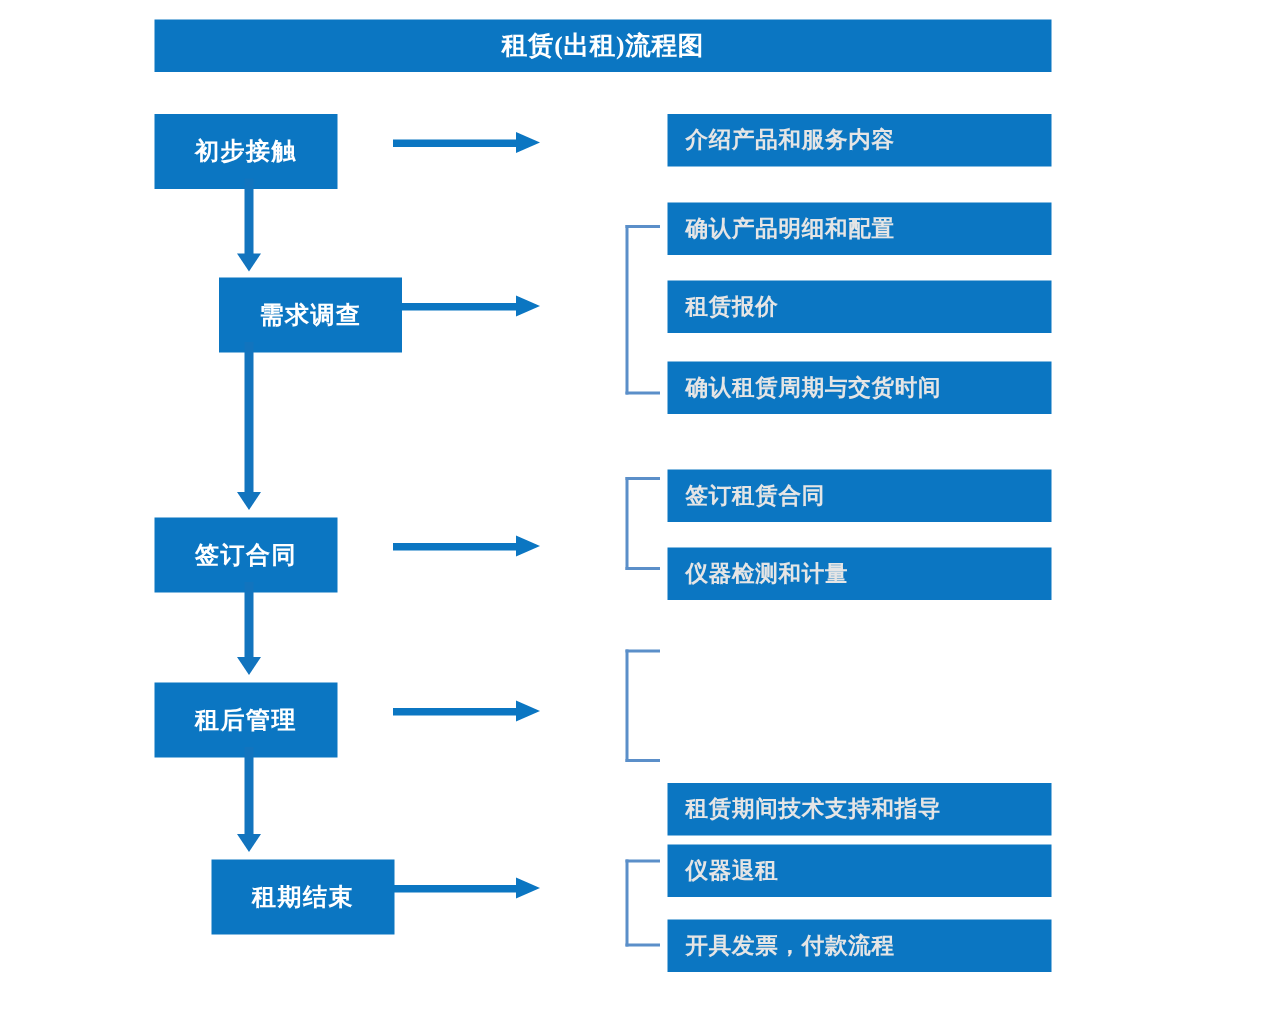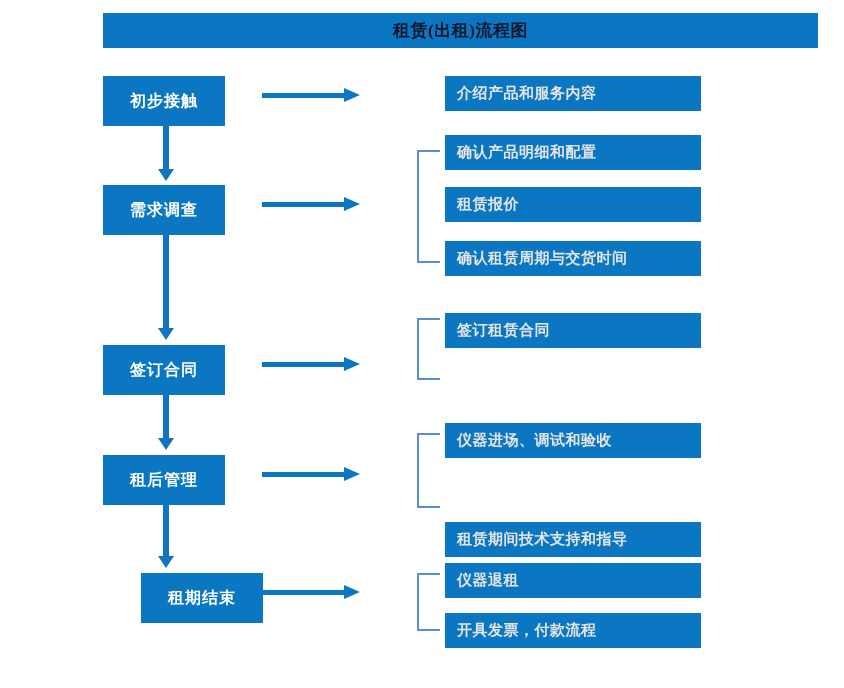--- a/index.html
+++ b/index.html
@@ -17,24 +17,24 @@
   #canvas {
     position: relative;
     width: 844px;
     height: 688px;
   }
   
   .title-bar {
     position: absolute;
     left: 103px;
     top: 13px;
-    width: 715px;
+    width: 598px;
     height: 35px;
     background: #0B76C2;
-    color: #0f172a;
+    color: #ffffff;
     font-size: 17px;
     font-weight: bold;
     display: flex;
     align-items: center;
     justify-content: center;
     letter-spacing: 0.5px;
   }
   
   .stage-box {
     position: absolute;
@@ -127,21 +127,21 @@
   }
 </style>
 </head>
 <body>
 
 <div id="canvas">
 
   <div class="title-bar">租赁(出租)流程图</div>
 
   <div class="stage-box" style="top:76px;">初步接触</div>
-  <div class="stage-box" style="top:185px;">需求调查</div>
+  <div class="stage-box" style="top:185px;margin-left:43px;">需求调查</div>
   <div class="stage-box" style="top:455px;">租后管理</div>
   <div class="stage-box" style="top:345px;">签订合同</div>
   <div class="stage-box" style="top:573px;margin-left:38px;">租期结束</div>
 
   <div class="v-arrow" style="top:119px; height:62px;">
     <div class="shaft"></div>
     <div class="head"></div>
   </div>
   <div class="v-arrow" style="top:228px; height:112px;">
     <div class="shaft"></div>
@@ -180,18 +180,18 @@
   <div class="bracket" style="top:150px; height:113px;"></div>
   <div class="bracket" style="top:318px; height:62px;"></div>
   <div class="bracket" style="top:433px; height:75px;"></div>
   <div class="bracket" style="top:573px; height:58px;"></div>
 
   <div class="detail-box" style="top:76px;">介绍产品和服务内容</div>
   <div class="detail-box" style="top:135px;">确认产品明细和配置</div>
   <div class="detail-box" style="top:187px;">租赁报价</div>
   <div class="detail-box" style="top:241px;">确认租赁周期与交货时间</div>
   <div class="detail-box" style="top:313px;">签订租赁合同</div>
-  <div class="detail-box" style="top:423px;">仪器进场、调试和验收</div>
+  <div class="detail-box" style="top:365px;">仪器检测和计量</div>
   <div class="detail-box" style="top:490px;margin-top:32px;">租赁期间技术支持和指导</div>
   <div class="detail-box" style="top:563px;">仪器退租</div>
   <div class="detail-box" style="top:613px;">开具发票，付款流程</div>
 
 </div>
 
 </body></html>

